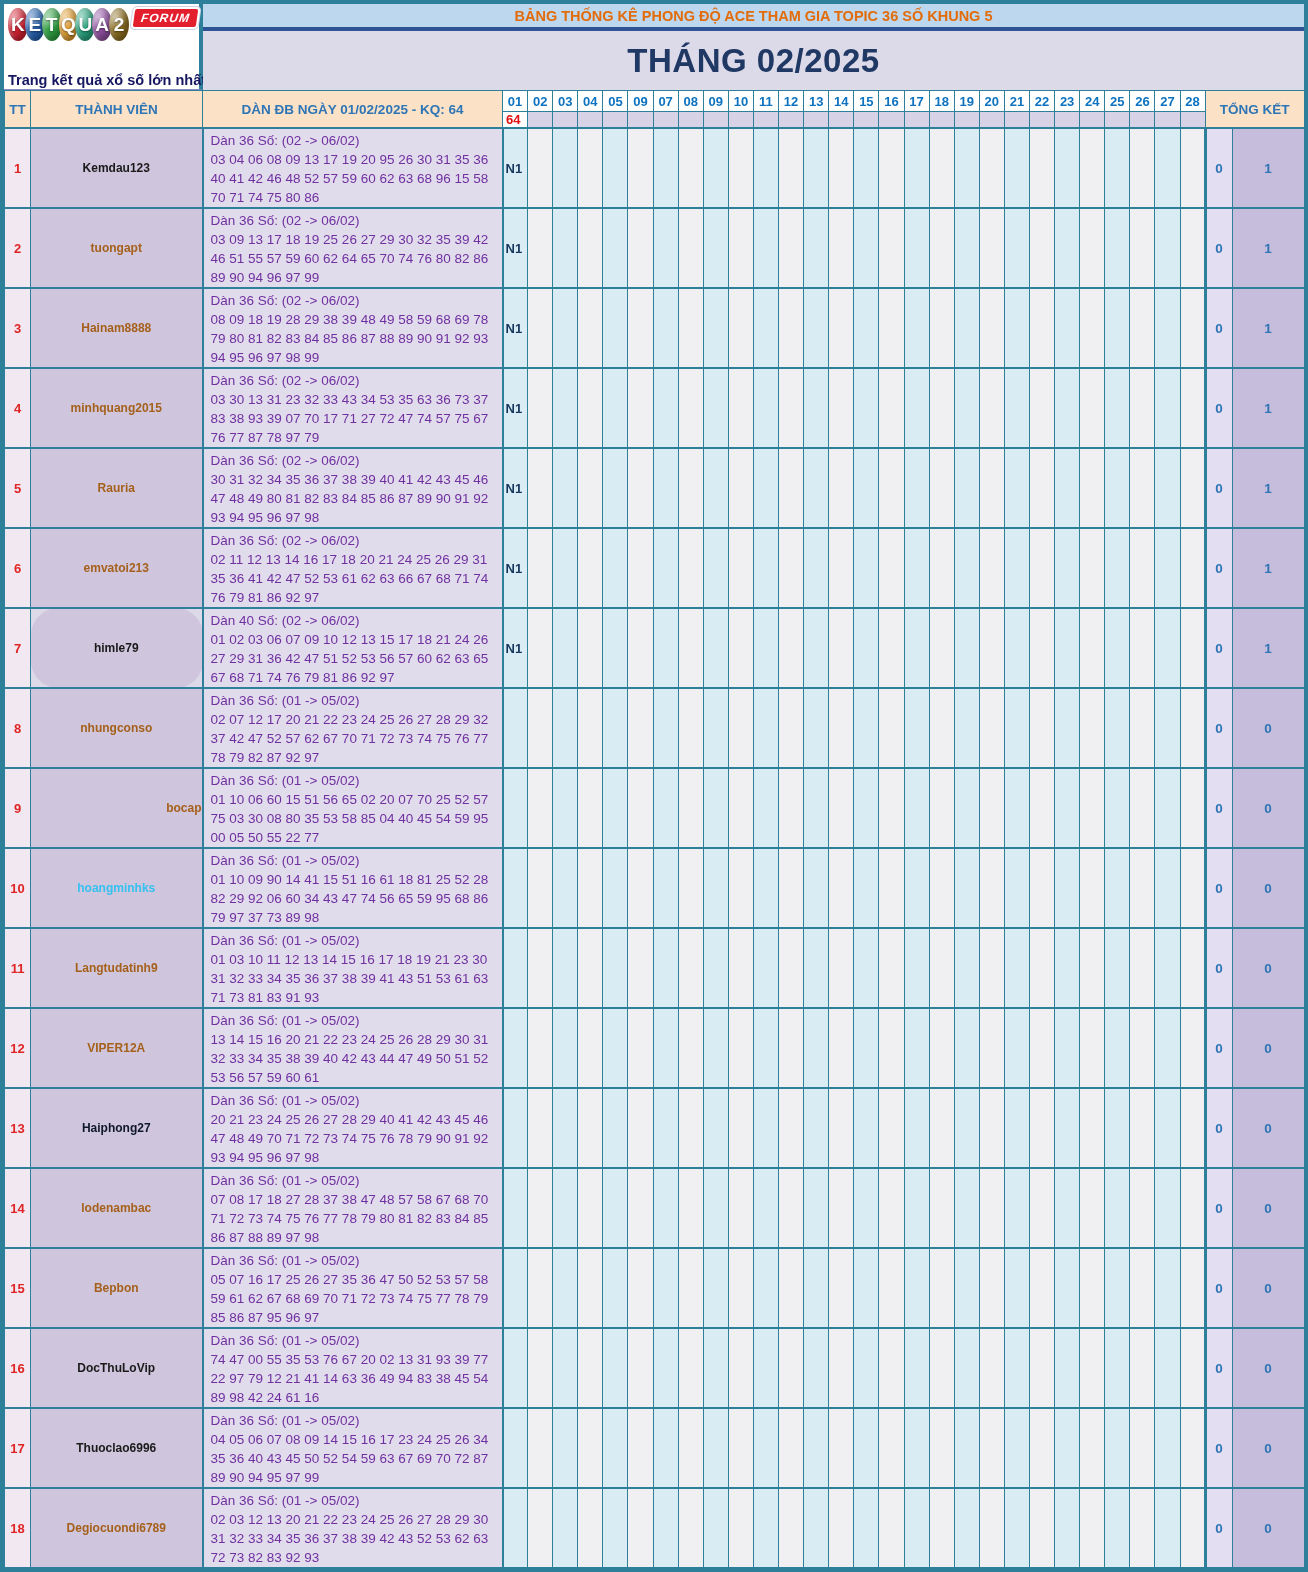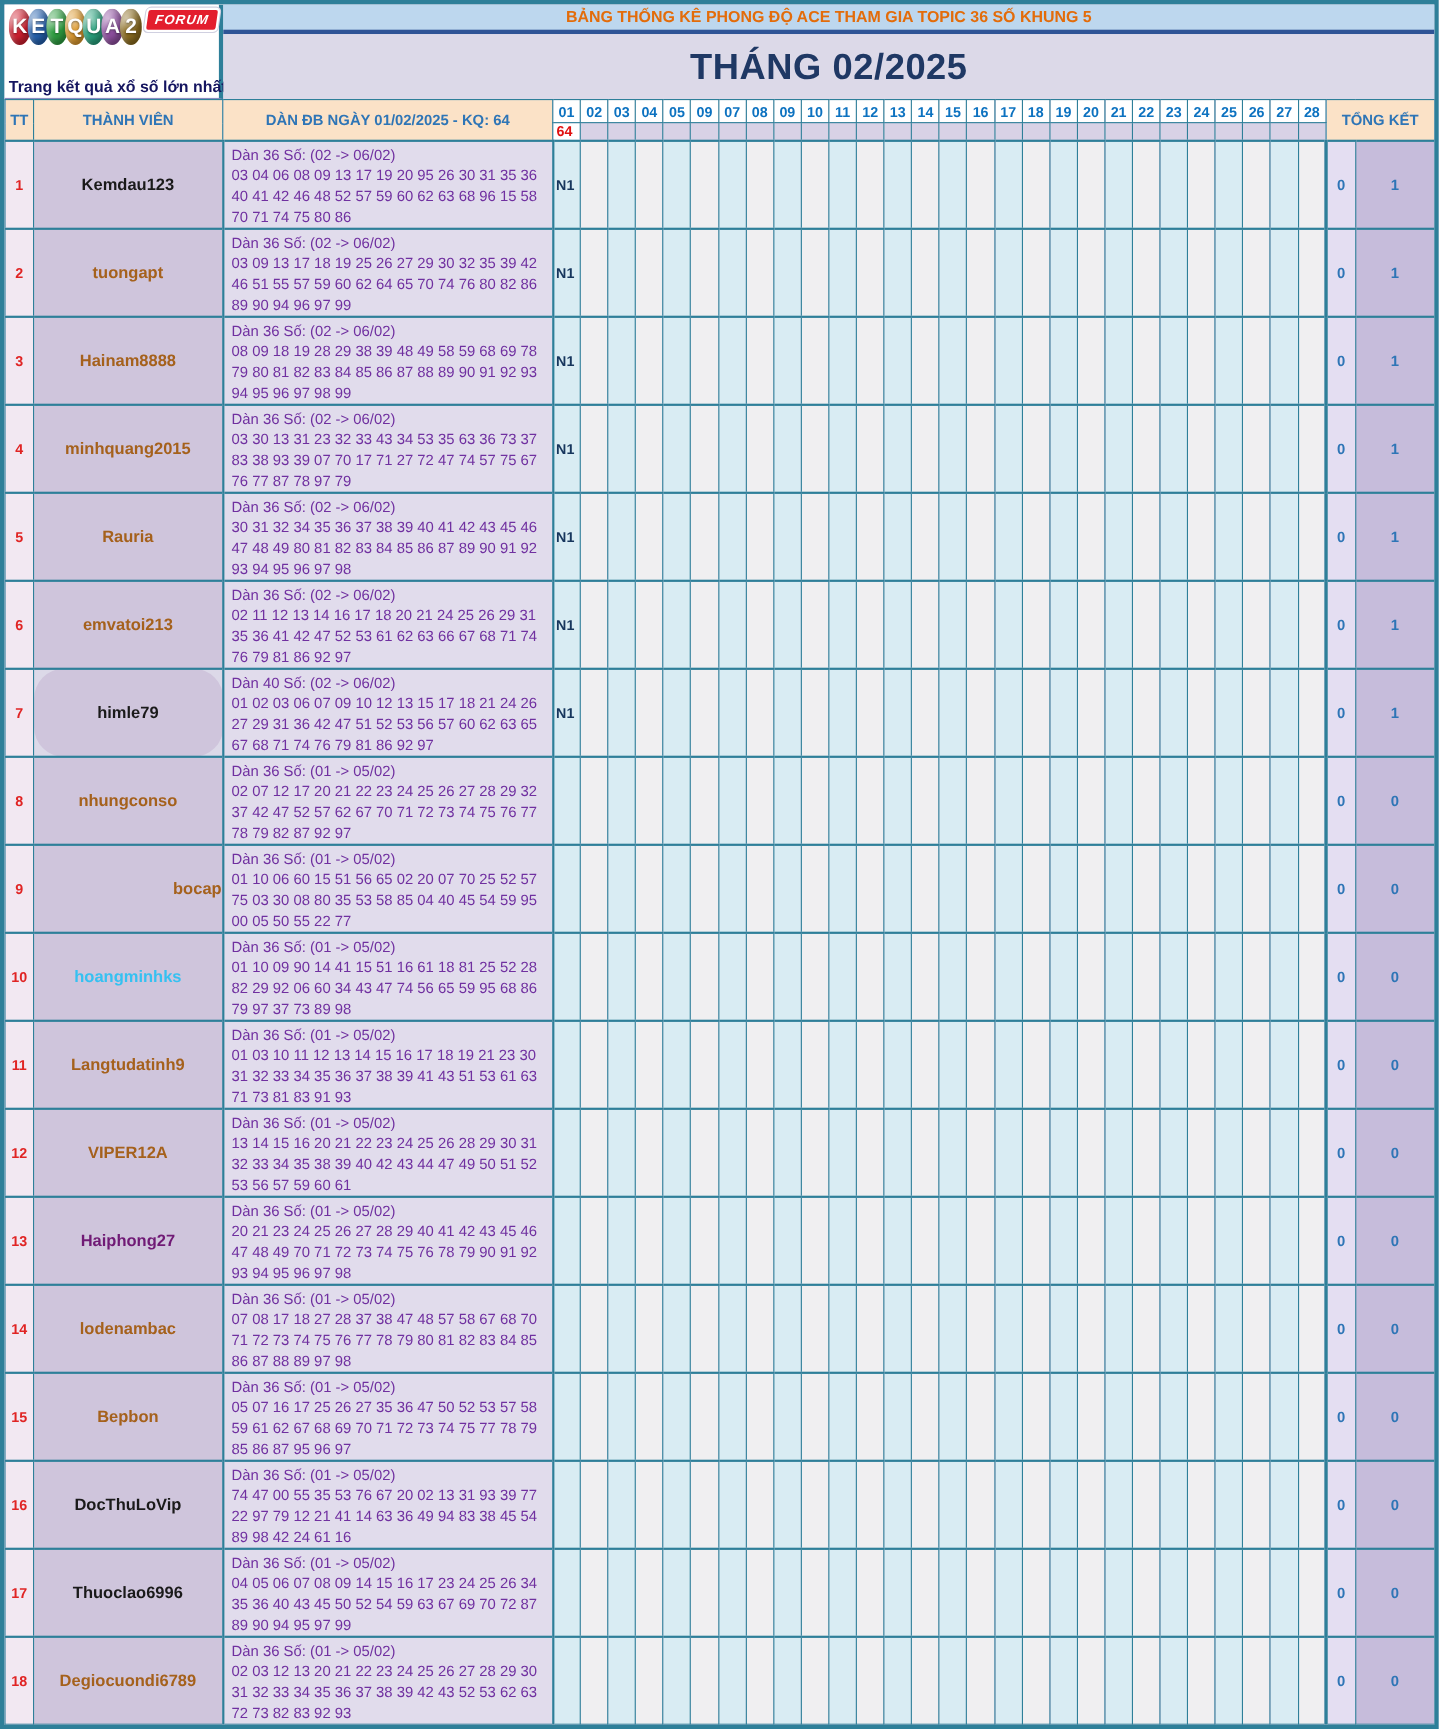--- a/index.html
+++ b/index.html
@@ -48,21 +48,21 @@
   
   table { border-collapse:collapse; table-layout:fixed; width:1300px; height:1478px; }
   th, td { border:1px solid #2e7f99; padding:0; overflow:hidden; }
   thead th { height:21px; font-size:13px; }
   .peach { background:#fbe2c7; color:#2e75b6; font-weight:bold; font-size:13.5px; }
   .day-th { background:#ffffff; color:#0d72c0; font-weight:bold; text-align:center; }
   .kq-cell { background:#ffffff; color:#e01010; font-weight:bold; text-align:left; padding-left:3px; font-size:13px; }
   .kq-blank { background:#d8d2e6; }
   tbody td { border-top-width:2px; }
   td.tt { background:#f2e8f2; color:#e02424; font-weight:bold; text-align:center; font-size:13px; }
-  td.member { background:#cfc5dc; text-align:center; font-weight:bold; font-size:15px; }
+  td.member { background:#cfc5dc; text-align:center; font-weight:bold; font-size:12px; }
   td.dan { background:#e1dcec; color:#7030a0; vertical-align:top; padding:2px 7px 0 7px; font-size:13.5px; line-height:19px; border-left-width:2px; border-right-width:2px; }
   td.day { font-size:13px; font-weight:bold; color:#17365d; text-align:left; padding-left:2px; }
   td.day.cyan { background:#d9ecf3; }
   td.day.lite { background:#f0eff1; }
   td.tong1 { background:#e4def2; border-left-width:3px; }
   td.tong2 { background:#c6bcdb; }
   td.tong1, td.tong2 { color:#2e75b6; font-weight:bold; text-align:center; font-size:13.5px; }
 </style>
 </head>
 <body>
@@ -642,21 +642,21 @@
           <td class="day lite"></td>
           <td class="day cyan"></td>
           <td class="day lite"></td>
           <td class="day cyan"></td>
           <td class="day lite"></td>
           <td class="tong1">0</td>
           <td class="tong2">0</td>
         </tr>
         <tr>
           <td class="tt">13</td>
-          <td class="member" style="color: #701a75;">Haiphong27</td>
+          <td class="member" style="color: #0f172a;">Haiphong27</td>
           <td class="dan">
             <div class="dan-title">Dàn 36 Số: (01 -&gt; 05/02)</div>
             <div class="dan-nums">20 21 23 24 25 26 27 28 29 40 41 42 43 45 46 47 48 49 70 71 72 73 74 75 76 78 79 90 91 92 93 94 95 96 97 98</div>
           </td>
           <td class="day cyan"></td>
           <td class="day lite"></td>
           <td class="day cyan"></td>
           <td class="day lite"></td>
           <td class="day cyan"></td>
           <td class="day lite"></td>

